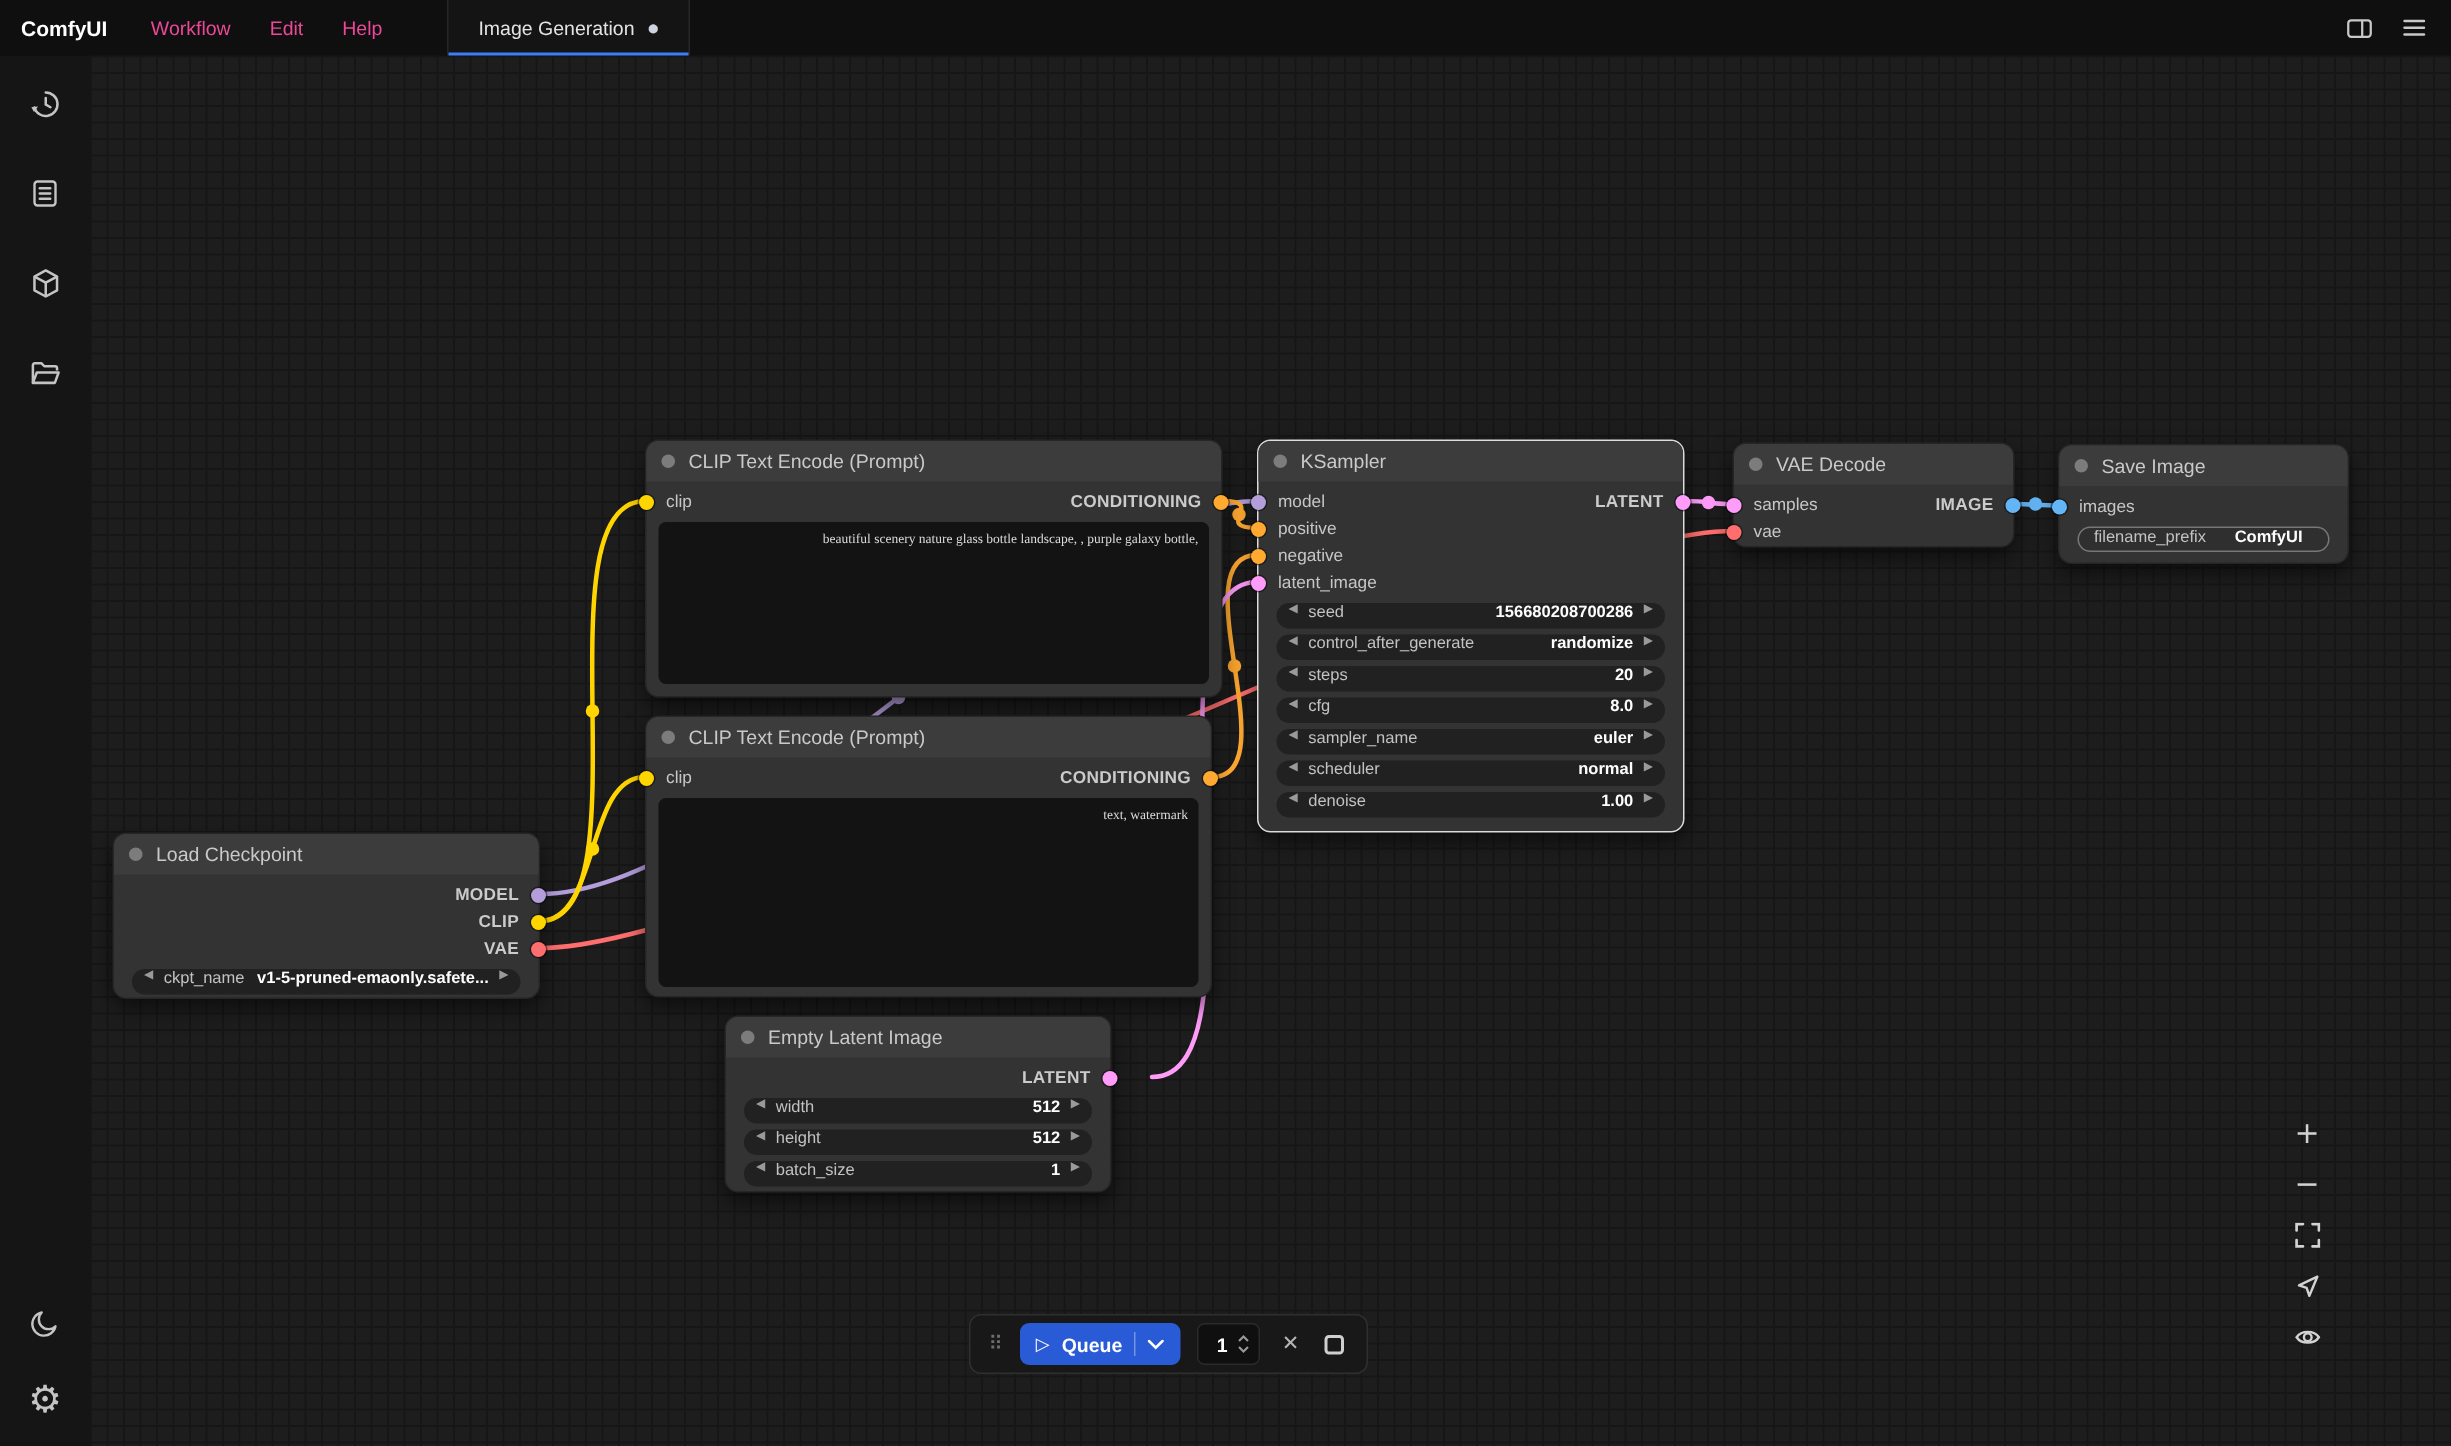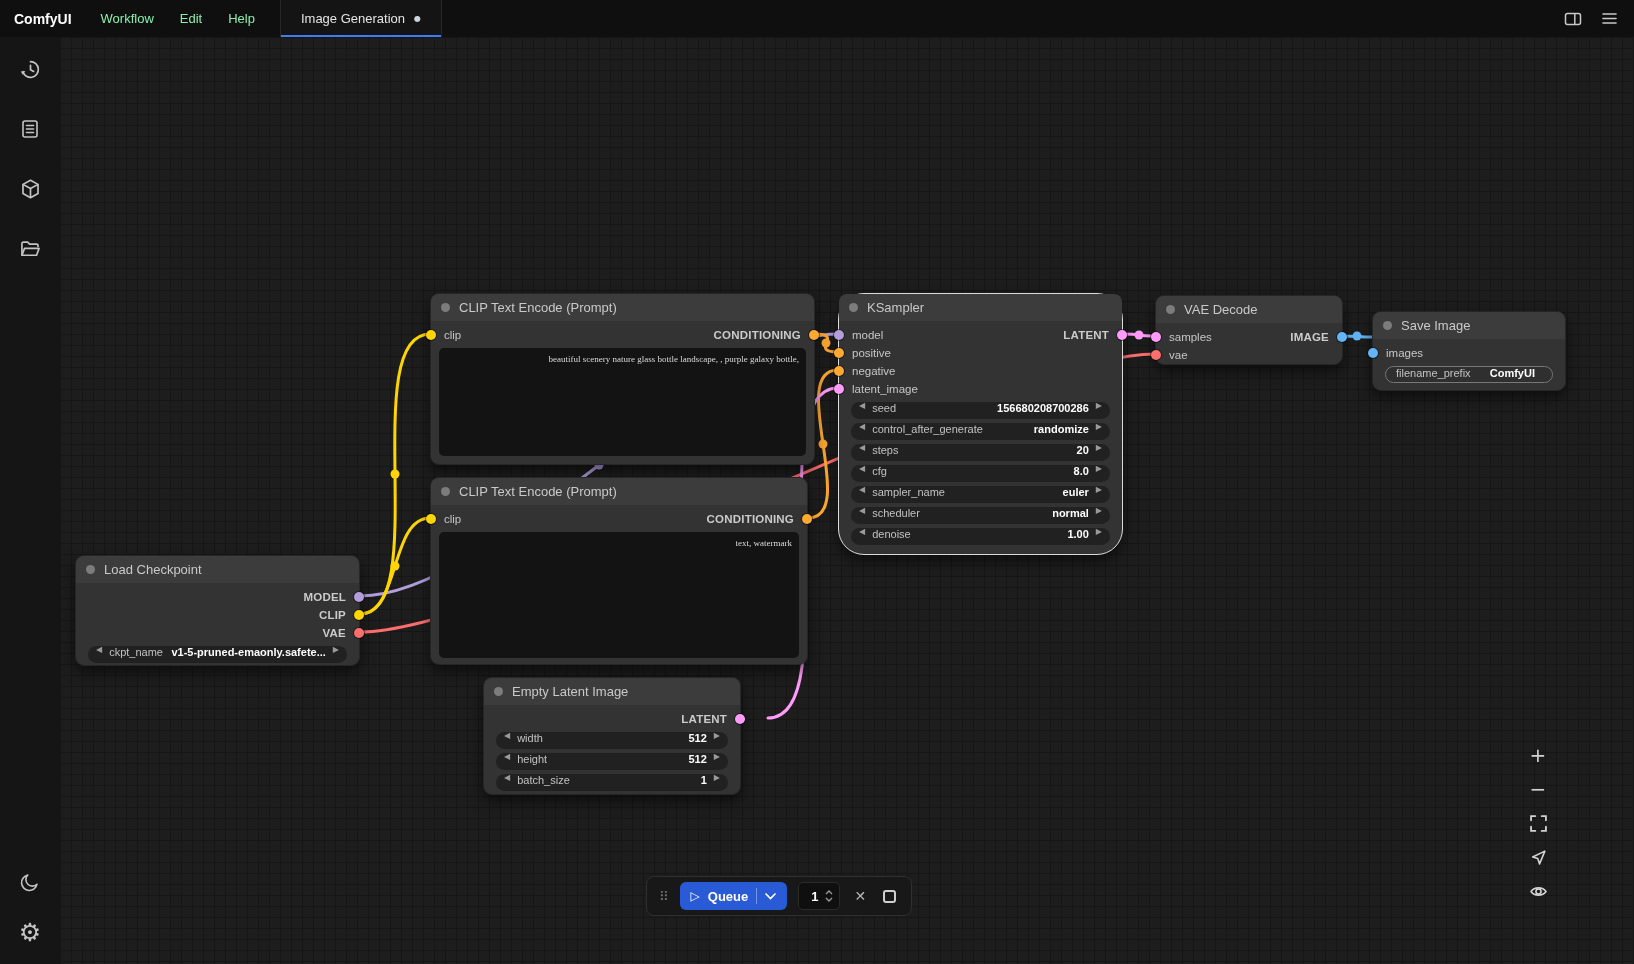--- a/index.html
+++ b/index.html
@@ -4,22 +4,22 @@
 <style>
   * { box-sizing: border-box; }
   html,body { margin:0; padding:0; width:1634px; height:964px; overflow:hidden;
               background:#1d1d1d; font-family:"Liberation Sans", sans-serif; }
   .g { font-family:"DejaVu Sans", sans-serif; }
 
   
   .topbar { position:fixed; left:0; top:0; right:0; height:37px; background:#0f0f0f;
             display:flex; align-items:stretch; z-index:70; font-size:13px; }
   .logo { display:flex; align-items:center; padding:0 16px 0 14px; color:#fff; font-weight:700; font-size:14px; }
-  .menu-item { display:flex; align-items:center; padding:1px 13px; color:#86efac; cursor:pointer; }
-  .tab { position:relative; margin-left:12px; display:flex; align-items:center; gap:9px; padding:0 20px;
+  .menu-item { display:flex; align-items:center; padding:1px 13px; color:#ec4899; cursor:pointer; }
+  .tab { position:relative; margin-left:30px; display:flex; align-items:center; gap:9px; padding:0 20px;
          color:#e4e4e4; border-left:1px solid #262626; border-right:1px solid #262626; background:#141414; cursor:pointer; }
   .tab::after { content:""; position:absolute; left:0; right:0; bottom:0; height:2px; background:var(--c-tab_accent,#3e7df8); }
   .tab-dot { font-size:8px; color:#ccd4df; line-height:1; }
   .topbar-right { margin-left:auto; display:flex; align-items:center; gap:6px; padding-right:10px; }
   .tb-btn { background:none; border:none; color:#c9c9c9; width:30px; height:28px;
             display:flex; align-items:center; justify-content:center; cursor:pointer; }
 
   
   .sidebar { position:fixed; left:0; top:37px; bottom:0; width:60px; background:#151515;
              display:flex; flex-direction:column; align-items:center; padding:14px 0 14px; gap:24px; z-index:60; }
@@ -268,21 +268,21 @@
       <span class="w-arrow g">▶</span>
     </div>
     <div class="widget">
       <span class="w-arrow g">◀</span>
       <span class="w-name">batch_size</span>
       <span class="w-value">1</span>
       <span class="w-arrow g">▶</span>
     </div>
   </div>
 
-  <div class="node selected" style="left:778px;top:256px;width:285px;height:262px;border-radius:26px;">
+  <div class="node selected" style="left:778px;top:256px;width:285px;height:262px;">
     <div class="nheader">
       <span class="cdot"></span>
       <span class="ntitle">KSampler</span>
     </div>
     <div class="slots">
       <div class="srow">
         <span class="sdot in" style="background:var(--c-model)"></span>
         <span class="in-label">model</span>
         <span class="out-label">LATENT</span>
         <span class="sdot out" style="background:var(--c-latent)"></span>
@@ -356,21 +356,21 @@
         <span class="out-label">IMAGE</span>
         <span class="sdot out" style="background:var(--c-image)"></span>
       </div>
       <div class="srow">
         <span class="sdot in" style="background:var(--c-vae)"></span>
         <span class="in-label">vae</span>
       </div>
     </div>
   </div>
 
-  <div class="node" style="left:1312px;top:274px;width:194px;height:80px;">
+  <div class="node" style="left:1312px;top:259px;width:194px;height:80px;">
     <div class="nheader">
       <span class="cdot"></span>
       <span class="ntitle">Save Image</span>
     </div>
     <div class="slots">
       <div class="srow">
         <span class="sdot in" style="background:var(--c-image)"></span>
         <span class="in-label">images</span>
       </div>
     </div>

